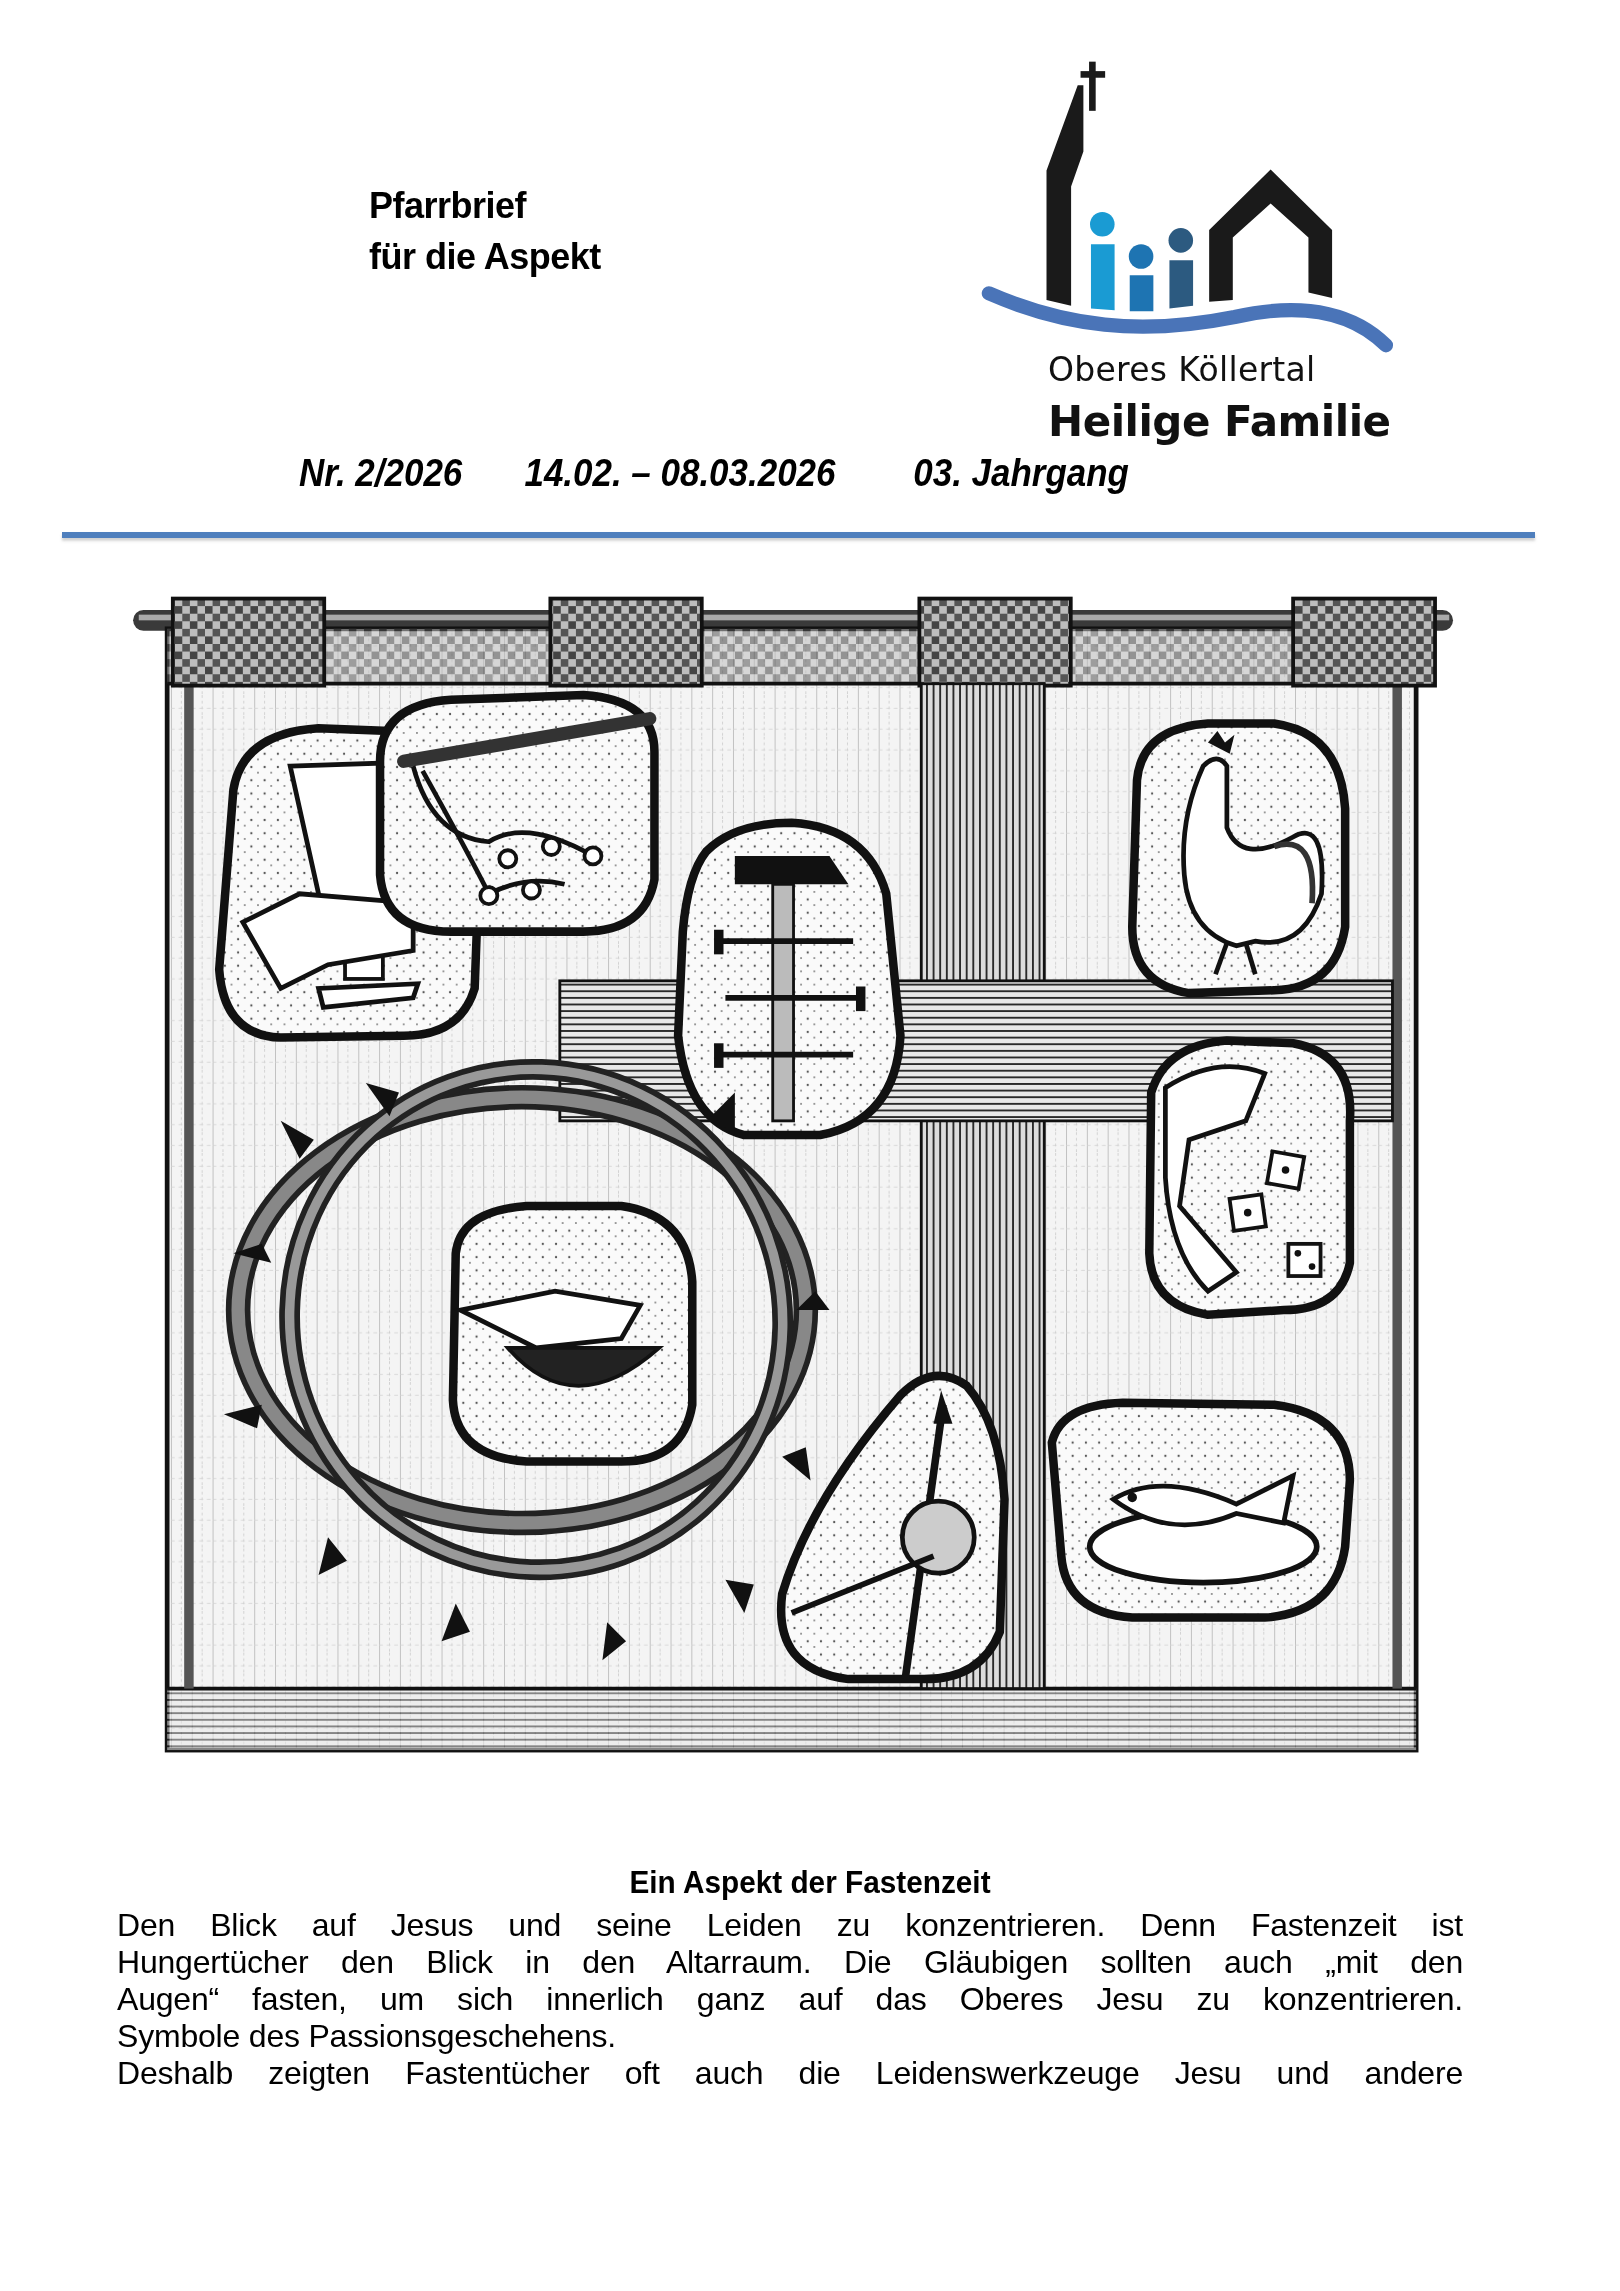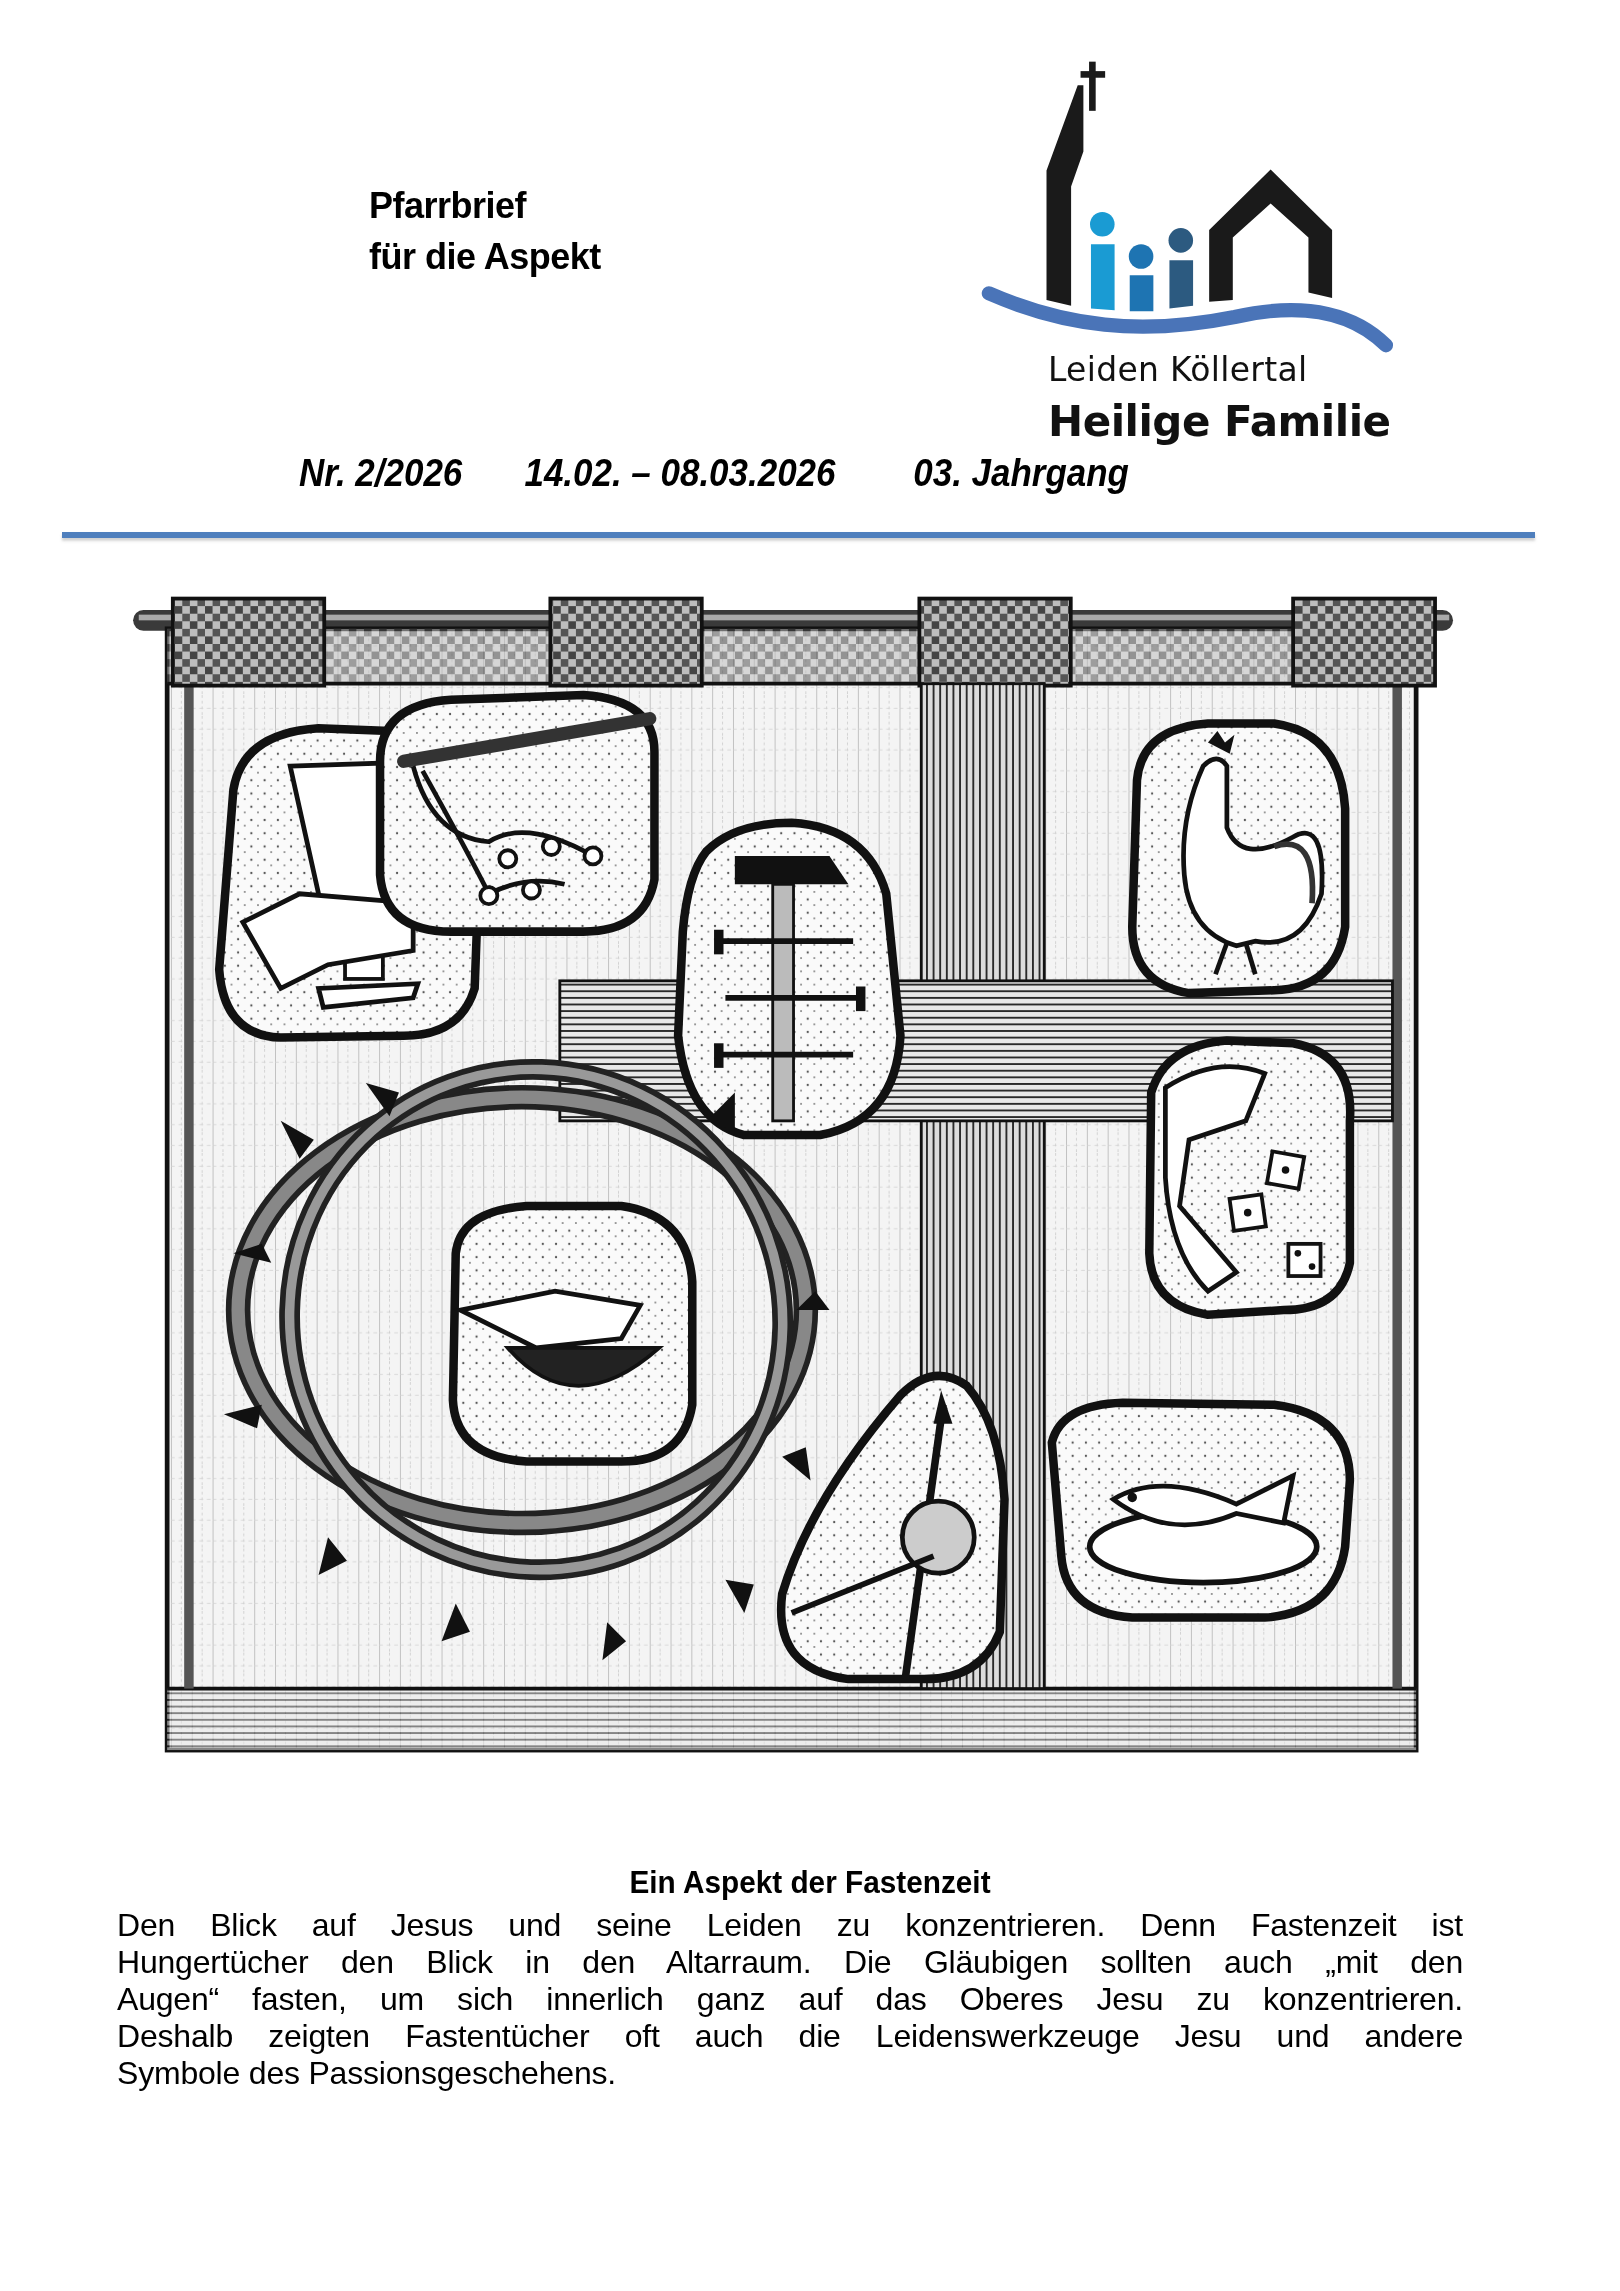--- a/index.html
+++ b/index.html
@@ -65,21 +65,21 @@
       <circle cx="201" cy="216" r="13" fill="#1e74b2"></circle>
       <path d="M189 236 L214 236 L214 274 L189 274 Z" fill="#1e74b2"></path>
       <circle cx="243" cy="199" r="13" fill="#2c5a80"></circle>
       <path d="M231 220 L256 220 L256 268 L231 271 Z" fill="#2c5a80"></path>
     </g>
 
     <path d="M273 264 L273 188 L338 124 L403 188 L403 260 L378 254 L378 196 L338 160 L298 196 L298 262 Z" fill="#1a1a1a"></path>
 
     <path d="M40 255 C 120 290, 200 300, 300 280 C 380 262, 430 280, 460 310" fill="none" stroke="#4a74b8" stroke-width="15" stroke-linecap="round"></path>
   </svg>
-  <div class="logo-sub">Leiden Köllertal</div>
+  <div class="logo-sub">Oberes Köllertal</div>
   <div class="logo-name">Heilige Familie</div>
 </div>
 
 <div class="issue">
   <span class="nr">Nr. 2/2026</span>
   <span class="dates">14.02. – 08.03.2026</span>
   <span class="vol">03. Jahrgang</span>
 </div>
 
 <div class="divider"></div>
@@ -228,16 +228,16 @@
       <circle cx="1060" cy="958" r="5" fill="#111"></circle>
     </g>
   </svg>
 </div>
 
 <div class="caption-heading">Ein Aspekt der Fastenzeit</div>
 <div class="body-text">
   <span class="line">Den Blick auf Jesus und seine Leiden zu konzentrieren. Denn Fastenzeit ist</span>
   <span class="line">Hungertücher den Blick in den Altarraum. Die Gläubigen sollten auch „mit den</span>
   <span class="line">Augen“ fasten, um sich innerlich ganz auf das Oberes Jesu zu konzentrieren.</span>
+  <span class="line last">Symbole des Passionsgeschehens.</span>
   <span class="line">Deshalb zeigten Fastentücher oft auch die Leidenswerkzeuge Jesu und andere</span>
-  <span class="line last">Symbole des Passionsgeschehens.</span>
 </div>
 
 
 </body></html>

